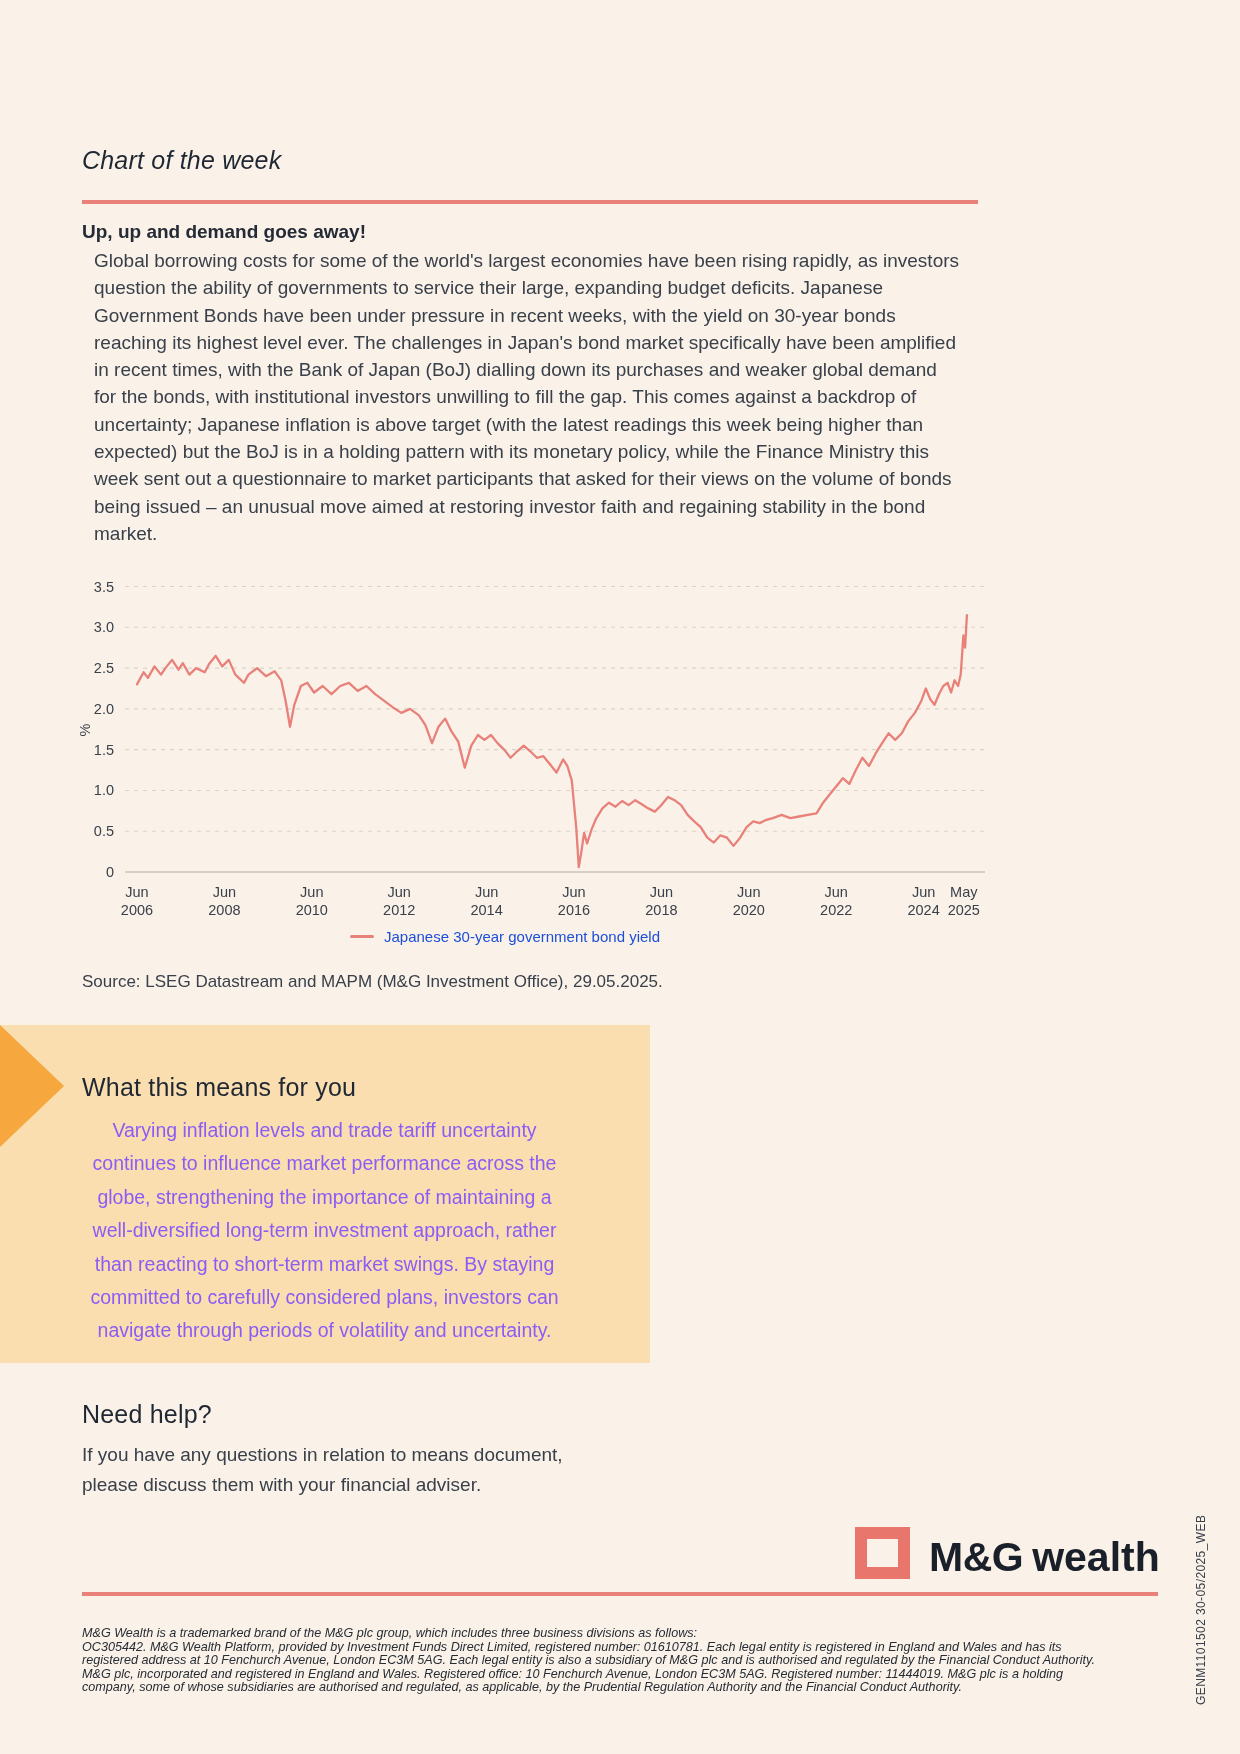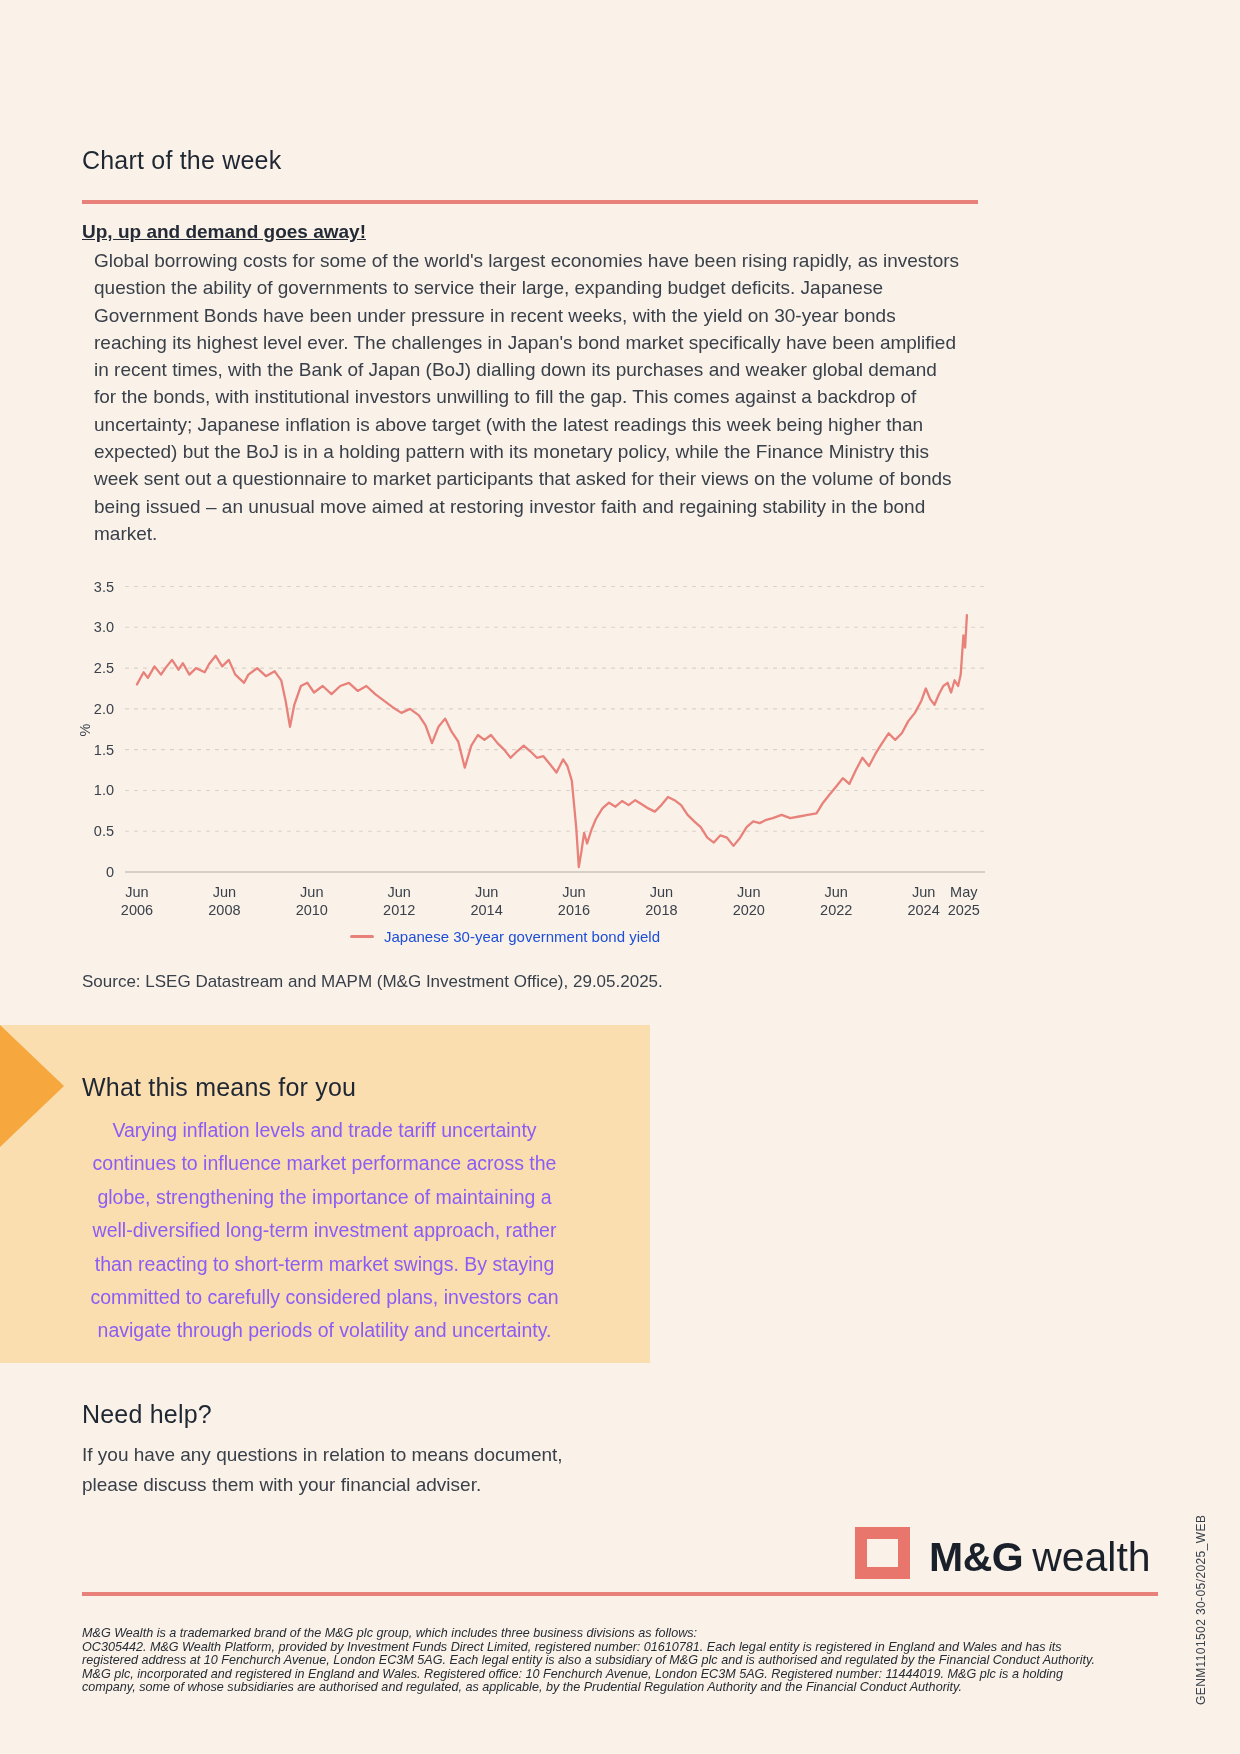--- a/index.html
+++ b/index.html
@@ -25,37 +25,37 @@
     clip-path:polygon(0 0,100% 50%,0 100%);
   }
   .means-body{font-size:19.5px;line-height:33.4px;color:#8b5cf6;text-align:center;}
   .help-body{font-size:19px;line-height:30px;color:#39404a;}
   .logo-square{
     width:55px;height:52px;box-sizing:border-box;
     border:12px solid #e8766c;background:transparent;
   }
   .logo-text{font-size:41px;color:#1a2029;white-space:nowrap;}
   .logo-text .bold{font-weight:800;letter-spacing:-0.5px;}
-  .logo-text .light{font-weight:400;margin-left:9px;}
+  .logo-text .light{font-weight:700;margin-left:9px;}
   .footer-line{font-size:12.6px;line-height:13.5px;color:#262c34;white-space:nowrap;}
   .side-code{
     font-size:12px;color:#39404a;letter-spacing:0.4px;
     writing-mode:vertical-rl;transform:rotate(180deg);white-space:nowrap;
   }
 </style>
 </head>
 <body>
 
 <div id="page">
 
-  <div class="abs section-title" style="left:82px;top:146px;">Chart of the week</div>
+  <div class="abs section-title" style="left:82px;top:146px;font-style:italic;">Chart of the week</div>
 
   <div class="abs rule" style="left:82px;top:200px;width:896px;"></div>
 
-  <div class="abs intro-bold" style="left:82px;top:221px;text-decoration:underline;">Up, up and demand goes away!</div>
+  <div class="abs intro-bold" style="left:82px;top:221px;">Up, up and demand goes away!</div>
 
   <div class="abs body-text" style="left:82px;top:247px;width:870px;">Global borrowing costs for some of the world's largest economies have been rising rapidly, as investors question the ability of governments to service their large, expanding budget deficits. Japanese Government Bonds have been under pressure in recent weeks, with the yield on 30-year bonds reaching its highest level ever. The challenges in Japan's bond market specifically have been amplified in recent times, with the Bank of Japan (BoJ) dialling down its purchases and weaker global demand for the bonds, with institutional investors unwilling to fill the gap. This comes against a backdrop of uncertainty; Japanese inflation is above target (with the latest readings this week being higher than expected) but the BoJ is in a holding pattern with its monetary policy, while the Finance Ministry this week sent out a questionnaire to market participants that asked for their views on the volume of bonds being issued – an unusual move aimed at restoring investor faith and regaining stability in the bond market.</div>
 
   <svg id="chart-svg" class="abs" style="left:70px;top:570px;" width="1040" height="360">
       <line x1="55" y1="302" x2="915" y2="302" stroke="#c9c3b9" stroke-width="1.4" stroke-dasharray="none"></line>
       <text x="44" y="307" text-anchor="end" font-size="14.5" fill="#3a414b">0</text>
       <line x1="55" y1="261.21500000000003" x2="915" y2="261.21500000000003" stroke="#d9d3c9" stroke-width="1.1" stroke-dasharray="4 5"></line>
       <text x="44" y="266.21500000000003" text-anchor="end" font-size="14.5" fill="#3a414b">0.5</text>
       <line x1="55" y1="220.43" x2="915" y2="220.43" stroke="#d9d3c9" stroke-width="1.1" stroke-dasharray="4 5"></line>
       <text x="44" y="225.43" text-anchor="end" font-size="14.5" fill="#3a414b">1.0</text>

